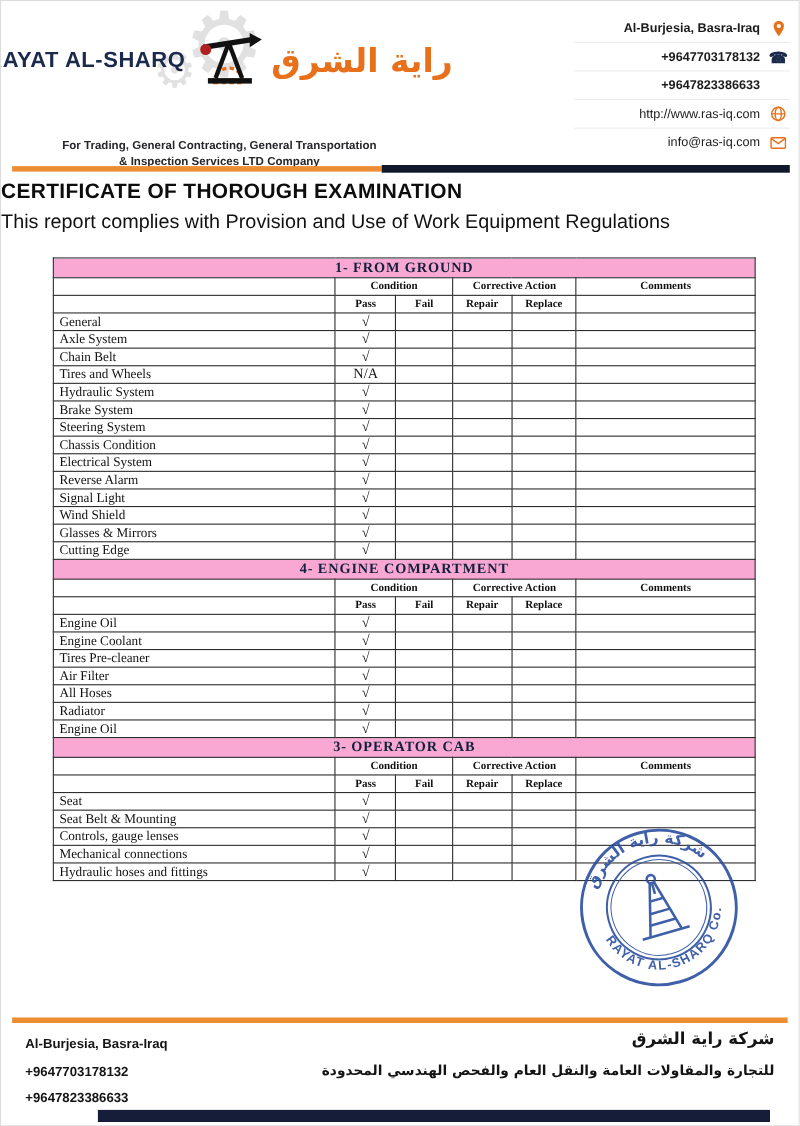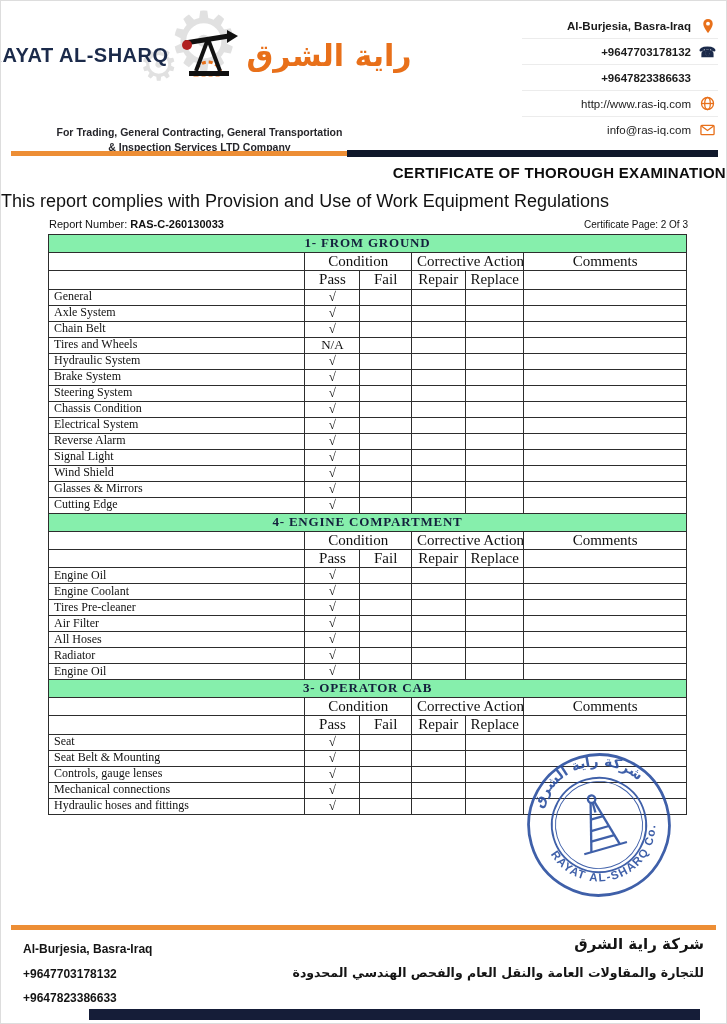--- a/index.html
+++ b/index.html
@@ -27,33 +27,33 @@
   .contact-row:last-child { border-bottom:none; }
   .contact-row.bold { font-weight:bold; }
   .contact-icon { width:17px; height:17px; display:flex; align-items:center; justify-content:center; flex:0 0 17px; }
   .phone-glyph { font-size:14px; color:#1b2a4a; line-height:1; }
 
   .rule { position:absolute; top:149px; left:10px; right:8px; height:7px; display:flex; align-items:center; }
   .rule-orange { width:336px; height:5px; background:#ed8e35; }
   .rule-dark { flex:1; height:7px; background:#10182b; }
 
   
-  .cert-title { position:absolute; top:163px; left:0; width:100%; text-align:right; font-size:15px; font-weight:bold; color:#0d0d0d; letter-spacing:.3px; }
+  .cert-title { position:absolute; top:163px; left:0; width:100%; text-align:left; font-size:19px; font-weight:bold; color:#0d0d0d; letter-spacing:.3px; }
   .cert-subtitle { position:absolute; top:190px; left:0; width:100%; text-align:left; font-size:18px; color:#111; }
   .report-row { position:absolute; top:217px; left:48px; right:38px; display:flex; justify-content:space-between; align-items:baseline; }
   .report-number { font-size:11px; color:#111; }
   .report-number b { font-weight:bold; }
   .cert-page { font-size:10px; color:#111; }
 
   
   .table-wrap { position:absolute; top:233px; left:47px; right:39px; }
   table.cert { width:100%; border-collapse:collapse; table-layout:fixed; font-family:"Liberation Serif", serif; }
   .cert td { border:1px solid #2d2d2d; font-size:12px; padding:0 5px; height:16px; line-height:1.15; color:#111; overflow:hidden; white-space:nowrap; }
-  .cert td.sec { background:#86efac; text-align:center; font-weight:bold; font-size:13px; color:#13203c; letter-spacing:.8px; height:18px; }
-  .cert td.hdr { text-align:center; font-weight:normal; font-size:15px; }
+  .cert td.sec { background:#f9a8d4; text-align:center; font-weight:bold; font-size:13px; color:#13203c; letter-spacing:.8px; height:18px; }
+  .cert td.hdr { text-align:center; font-weight:bold; font-size:10px; }
   .cert td.item { text-align:left; }
   .cert td.val { text-align:center; font-size:13px; }
 
   
   .stamp { position:absolute; left:524px; top:750px; width:148px; height:148px; transform:rotate(-16deg); opacity:.9; pointer-events:none; }
 
   
   .footer-bar { position:absolute; left:10px; right:10px; top:924px; height:5px; background:#ed8e35; }
   .footer-left { position:absolute; left:22px; top:936px; font-size:12px; font-weight:bold; color:#141414; line-height:2.05; }
   .footer-right { position:absolute; right:22px; top:934px; text-align:right; direction:rtl; color:#141414; }
@@ -136,27 +136,20 @@
   </div>
 
   <div class="rule">
     <span class="rule-orange"></span>
     <span class="rule-dark"></span>
   </div>
 
   <div class="cert-title">CERTIFICATE OF THOROUGH EXAMINATION</div>
   <div class="cert-subtitle">This report complies with Provision and Use of Work Equipment Regulations</div>
 
-  <div class="report-row">
-    <span class="report-number">
-      <span>Report Number:</span>
-      <b>RAS-C-260130033</b>
-    </span>
-    <span class="cert-page">Certificate Page: 2 Of 3</span>
-  </div>
 
   <div class="table-wrap" id="table-host">
       <table class="cert">
         <colgroup>
           <col style="width: 40.2%;">
           <col style="width: 8.6%;">
           <col style="width: 8.1%;">
           <col style="width: 8.4%;">
           <col style="width: 9.2%;">
           <col style="width: 25.5%;">

